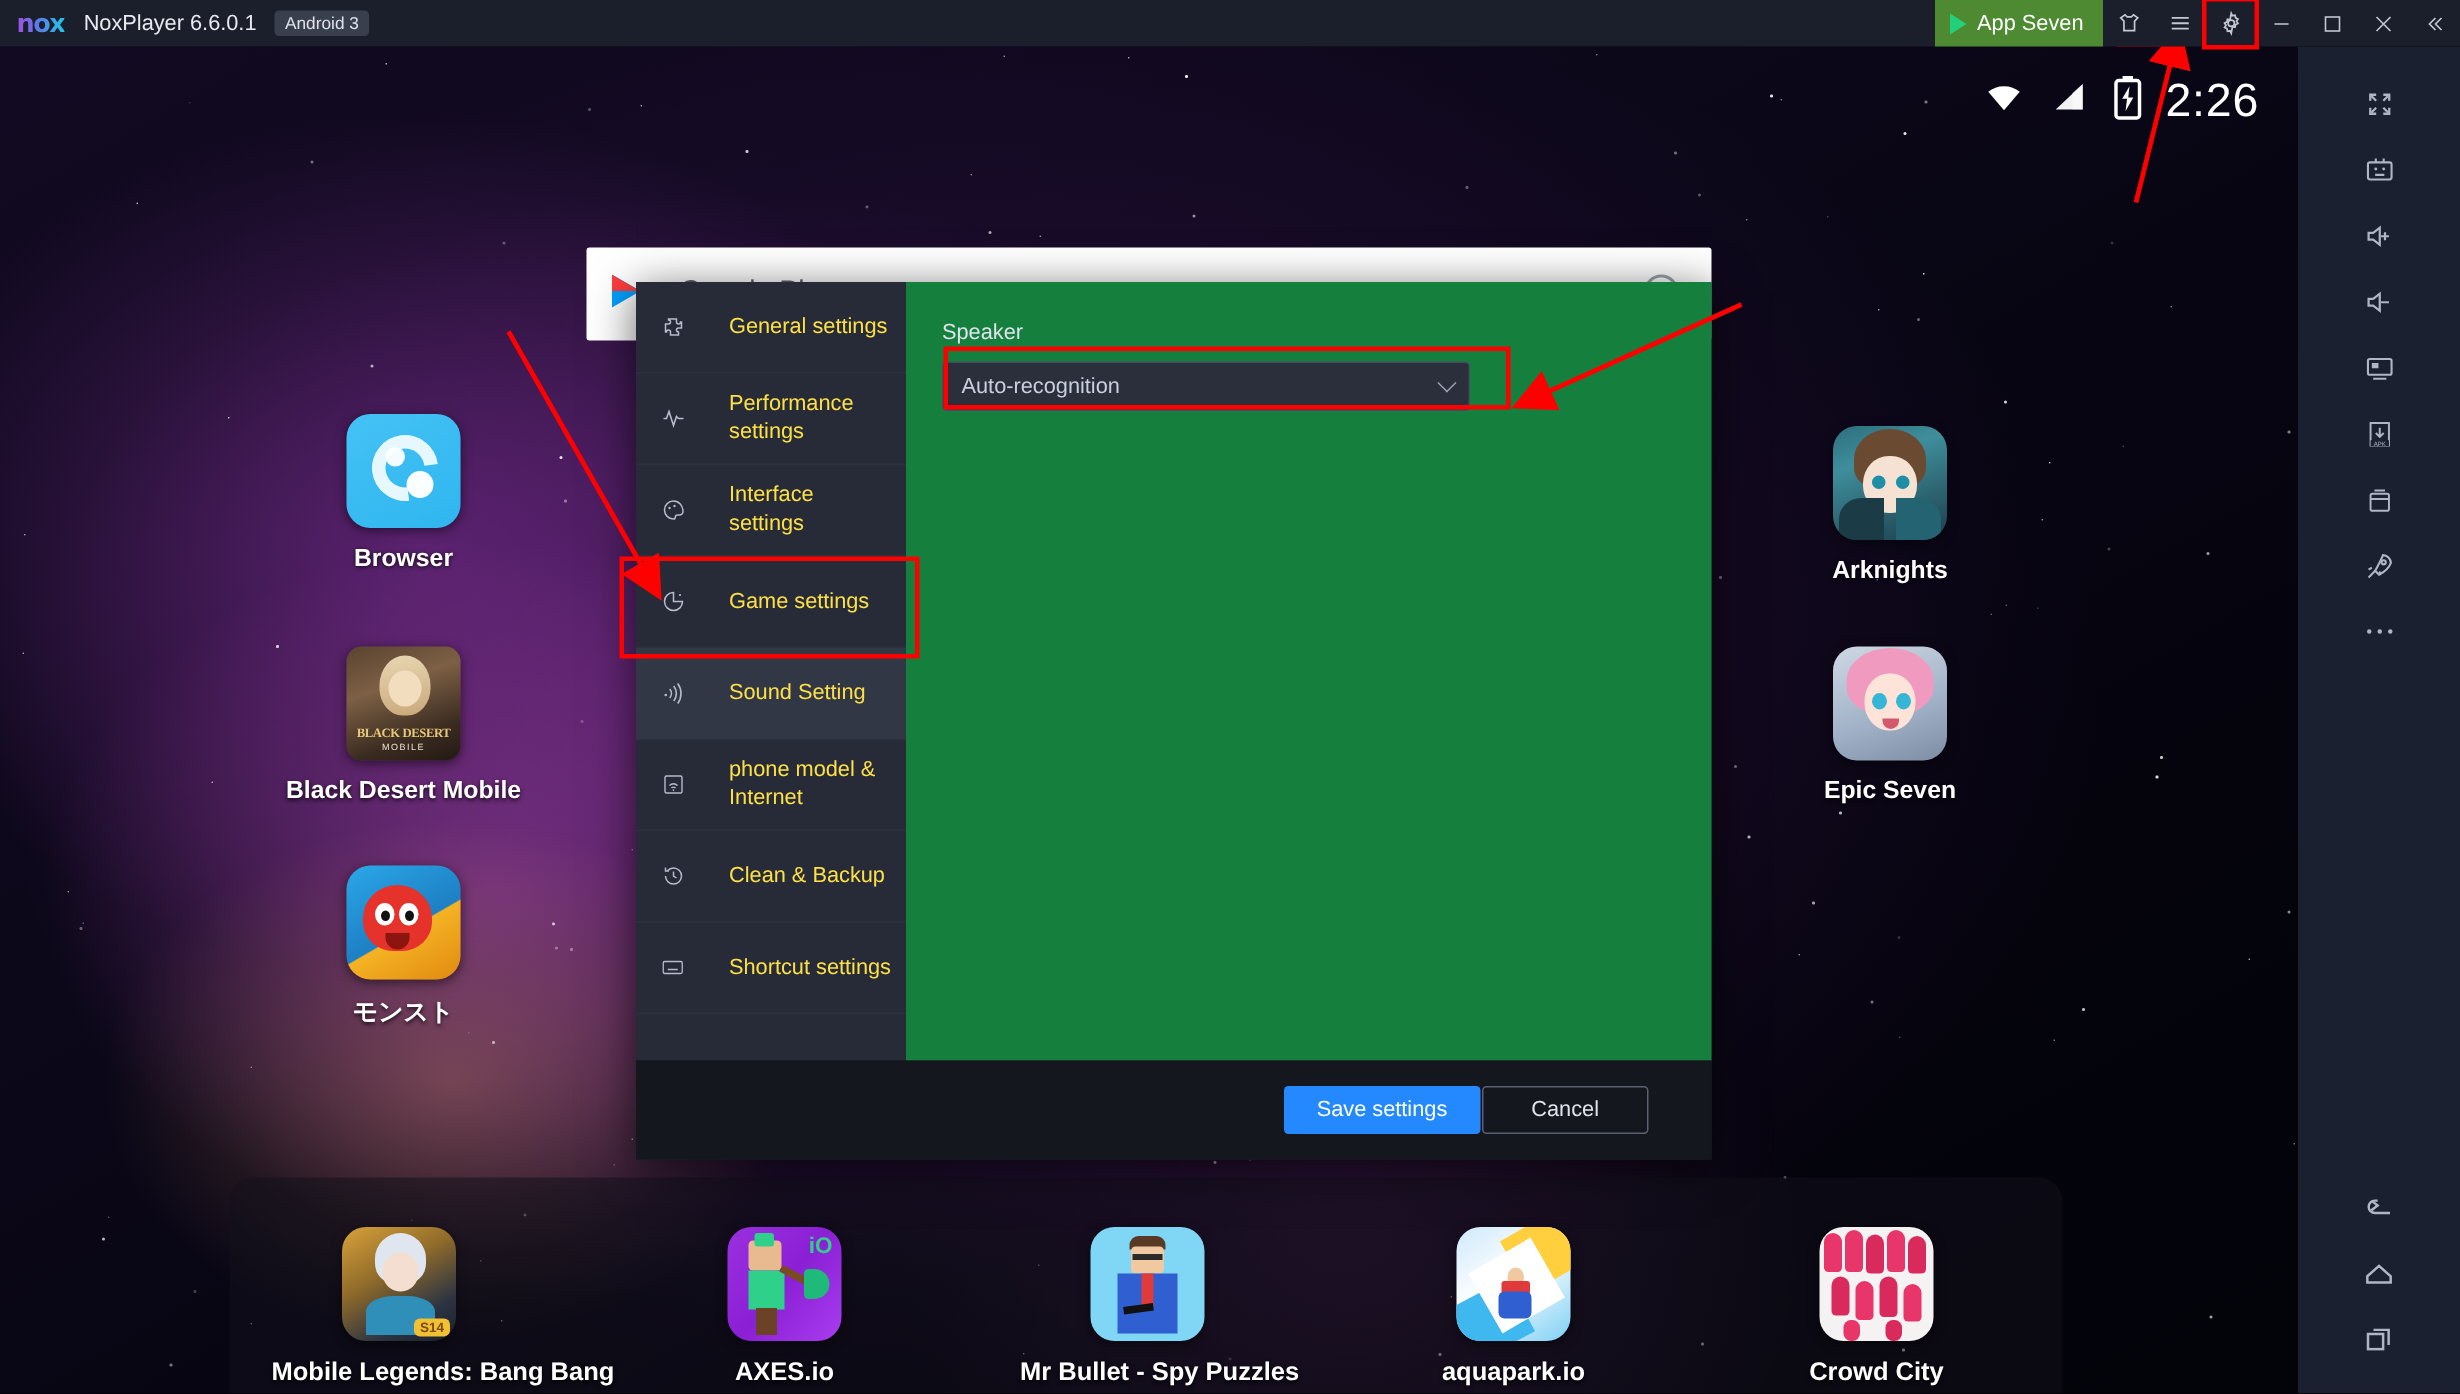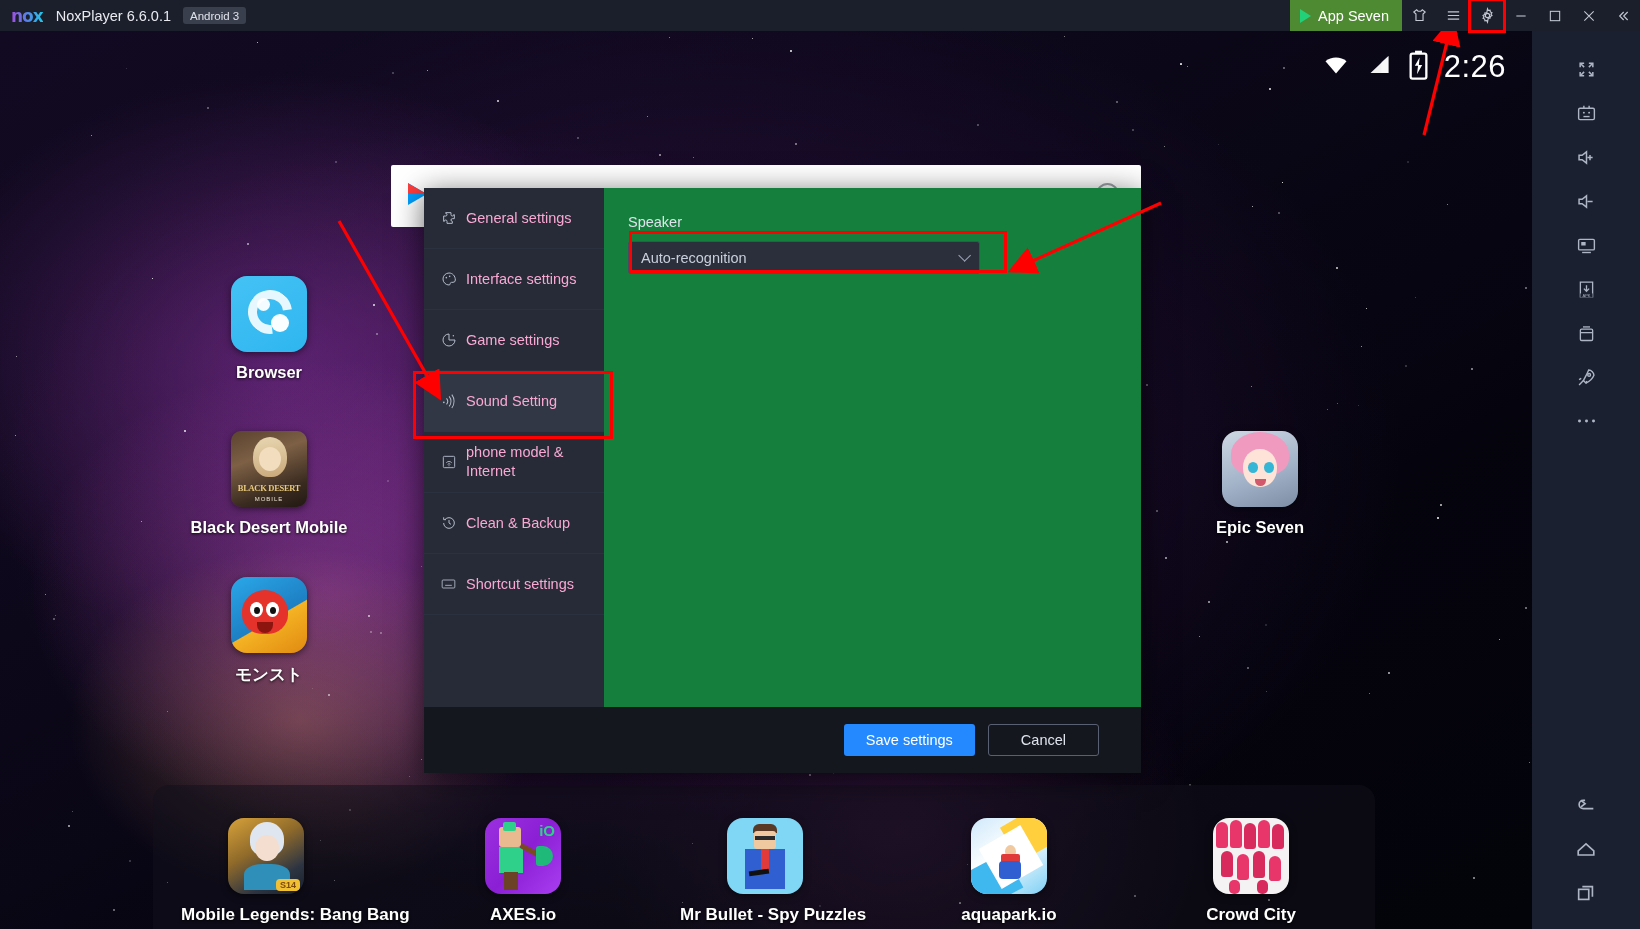--- a/index.html
+++ b/index.html
@@ -135,41 +135,41 @@
     padding: 0 10px 0 12px; flex-shrink: 0;
   }
   .dlg-title { color: #e6e8ef; font-size: 14.5px; margin-left: 9px; }
   .dlg-close {
     margin-left: auto; width: 30px; height: 30px; display: flex;
     align-items: center; justify-content: center; color: #b9bfcd; font-size: 18px;
   }
   .dlg-body { flex: 1; display: flex; min-height: 0; }
   .dlg-nav { width: 180px; background: #272b37; flex-shrink: 0; }
   .nav-item {
-    min-height: 61px; display: flex; align-items: center; gap: 8px;
-    padding: 8px 10px 8px 15px; color: #f9a8d4; font-size: 14.5px;
+    min-height: 61px; display: flex; align-items: center; gap: 28px;
+    padding: 8px 10px 8px 15px; color: #fde047; font-size: 14.5px;
     border-bottom: 1px solid #31364498; position: relative;
   }
   .nav-item.active { background: #323745; }
   .nav-item .nv-ic { width: 19px; flex-shrink: 0; display:flex; align-items:center; justify-content:center; color:#b6bccb; }
   .nav-item .nv-lb { line-height: 1.3; }
   .dlg-content { flex: 1; background: #15803d; padding: 26px 0 0 24px; }
   .field-label { color: #dfe3ec; font-size: 14.5px; margin-bottom: 11px; }
   .select-box {
     width: 352px; height: 33px; background: #2b2f3c; border: 1px solid #474d5e;
     border-radius: 3px; display: flex; align-items: center; padding: 0 12px;
     color: #c9cfdc; font-size: 14.5px; position: relative;
   }
   .select-box .chev {
     margin-left: auto; width: 9px; height: 9px; border-right: 1.6px solid #9aa3b5;
     border-bottom: 1.6px solid #9aa3b5; transform: rotate(45deg) translateY(-3px);
   }
   .dlg-foot {
     height: 66px; background: #15171f; display: flex; align-items: center;
-    justify-content: flex-end; gap: 13px; padding-right: 42px; flex-shrink: 0;
+    justify-content: flex-end; gap: 1px; padding-right: 42px; flex-shrink: 0;
   }
   .btn-primary {
     background: #2489ff; color: #fff; border: none; height: 32px; padding: 0 22px;
     border-radius: 3px; font-size: 14.5px; font-family: inherit; cursor: pointer;
   }
   .btn-ghost {
     background: transparent; color: #dfe3ec; border: 1px solid #5a6073; height: 32px;
     padding: 0 32px; border-radius: 3px; font-size: 14.5px; font-family: inherit; cursor: pointer;
   }
 
@@ -453,20 +453,31 @@
         <div style="position:absolute;left:11px;top:13px;width:46px;height:44px;border-radius:50% 50% 44% 44%;background:#e5322b;"></div>
         <div style="position:absolute;left:19px;top:25px;width:13px;height:15px;border-radius:50%;background:#fff;"></div>
         <div style="position:absolute;left:35px;top:25px;width:13px;height:15px;border-radius:50%;background:#fff;"></div>
         <div style="position:absolute;left:23px;top:30px;width:6px;height:7px;border-radius:50%;background:#111;"></div>
         <div style="position:absolute;left:39px;top:30px;width:6px;height:7px;border-radius:50%;background:#111;"></div>
         <div style="position:absolute;left:26px;top:45px;width:16px;height:11px;border-radius:0 0 9px 9px;background:#8c1510;"></div>
       </div>
       <div class="lbl">モンスト</div>
     </div>
 
+    <div class="appicon" style="left:1175px; top:253px;">
+      <div class="ic" style="background:linear-gradient(160deg,#2d6e7d 0%, #3f8e9c 30%, #1c3d49 100%);">
+        <div style="position:absolute;left:14px;top:2px;width:48px;height:40px;border-radius:50% 50% 35% 35%;background:#6b4a32;"></div>
+        <div style="position:absolute;left:20px;top:20px;width:36px;height:38px;border-radius:48%;background:#f6e2d2;"></div>
+        <div style="position:absolute;left:26px;top:33px;width:9px;height:9px;border-radius:50%;background:#1f8fa8;"></div>
+        <div style="position:absolute;left:42px;top:33px;width:9px;height:9px;border-radius:50%;background:#1f8fa8;"></div>
+        <div style="position:absolute;left:4px;bottom:0;width:30px;height:28px;background:#1b3b46;border-radius:50% 0 0 0;"></div>
+        <div style="position:absolute;right:4px;bottom:0;width:30px;height:28px;background:#236372;border-radius:0 50% 0 0;"></div>
+      </div>
+      <div class="lbl">Arknights</div>
+    </div>
 
     <div class="appicon" style="left:1175px; top:400px;">
       <div class="ic" style="background:linear-gradient(160deg,#cfd8e4 0%, #9fb0c6 60%, #7d8da3 100%);">
         <div style="position:absolute;left:9px;top:1px;width:58px;height:44px;border-radius:50% 50% 40% 40%;background:#f09ac0;"></div>
         <div style="position:absolute;left:21px;top:18px;width:34px;height:38px;border-radius:48%;background:#fde3d8;"></div>
         <div style="position:absolute;left:26px;top:31px;width:10px;height:11px;border-radius:50%;background:#35b6d6;"></div>
         <div style="position:absolute;left:42px;top:31px;width:10px;height:11px;border-radius:50%;background:#35b6d6;"></div>
         <div style="position:absolute;left:33px;top:48px;width:11px;height:7px;border-radius:0 0 7px 7px;background:#d2586b;"></div>
       </div>
       <div class="lbl">Epic Seven</div>
@@ -551,20 +562,28 @@
 
           <div class="nav-item">
             <span class="nv-ic">
               <svg width="16" height="16" viewBox="0 0 24 24" fill="none" stroke="currentColor" stroke-width="1.5">
                 <path d="M9 4h6v3a2 2 0 104 0h1v6h-3a2 2 0 100 4v3H9v-3a2 2 0 10-4 0H4V9h3a2 2 0 100-4V4z"></path>
               </svg>
             </span>
             <span class="nv-lb">General settings</span>
           </div>
 
+          <div class="nav-item">
+            <span class="nv-ic">
+              <svg width="18" height="16" viewBox="0 0 24 24" fill="none" stroke="currentColor" stroke-width="1.6">
+                <path d="M2 12h3l2.5-7L12 19l3-9 2 2h5"></path>
+              </svg>
+            </span>
+            <span class="nv-lb">Performance settings</span>
+          </div>
 
           <div class="nav-item">
             <span class="nv-ic">
               <svg width="16" height="16" viewBox="0 0 24 24" fill="none" stroke="currentColor" stroke-width="1.5">
                 <path d="M12 3a9 9 0 100 18c1.2 0 1.8-.9 1.8-1.8 0-1.5 1-2.2 2.2-2.2H18a3.5 3.5 0 003.5-3.5C21.5 7.4 17.3 3 12 3z"></path>
                 <circle cx="8" cy="10" r="1.2" fill="currentColor" stroke="none"></circle>
                 <circle cx="13" cy="8" r="1.2" fill="currentColor" stroke="none"></circle>
               </svg>
             </span>
             <span class="nv-lb">Interface settings</span>

